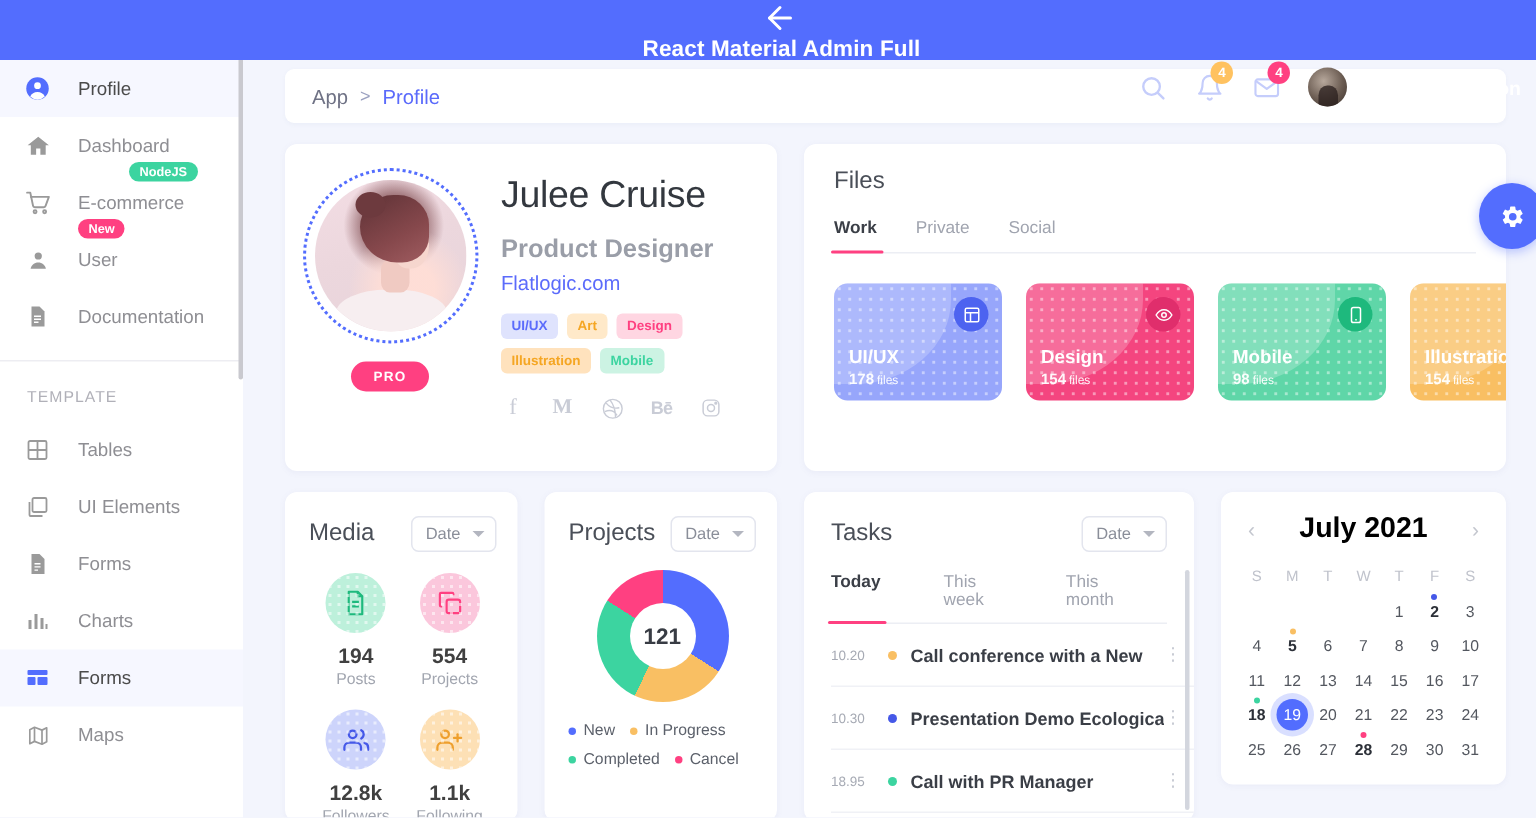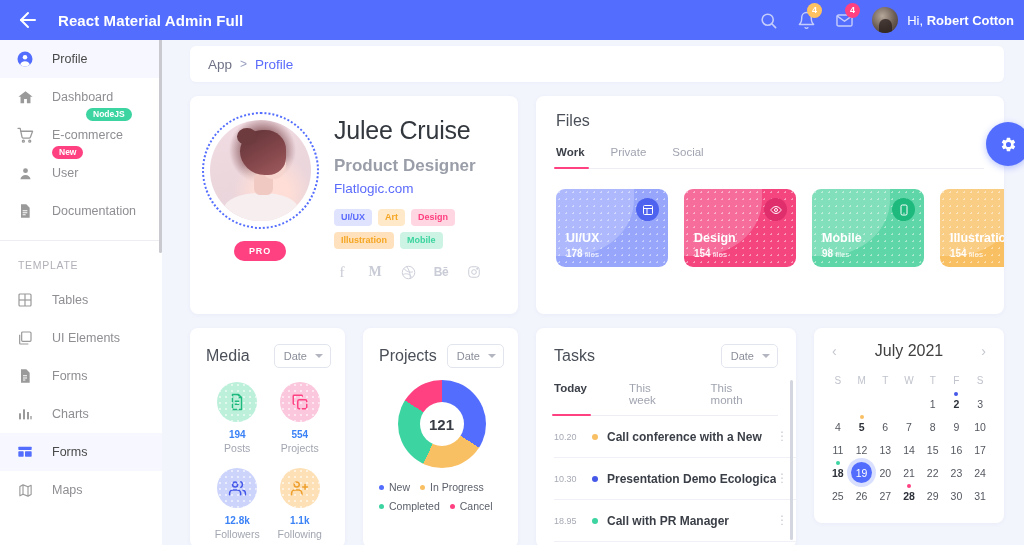--- a/index.html
+++ b/index.html
@@ -8,20 +8,21 @@
     font-family: "Liberation Sans", sans-serif;
     background: #f3f5fd;
   }
   body { position: relative; }
 
   
   .topbar {
     position: absolute; left: 0; top: 0; width: 1024px; height: 40px;
     background: #536dfe; display: flex; align-items: center;
     z-index: 40;
+    flex-direction: column;
   }
   .back-icon {
     width: 24px; height: 24px; margin-left: 16px; position: relative;
     cursor: pointer; flex: 0 0 auto;
   }
   .back-icon svg { display: block; }
   .app-title {
     color: #fff; font-size: 15px; font-weight: bold; margin-left: 18px;
     letter-spacing: .1px; white-space: nowrap;
   }
@@ -231,21 +232,21 @@
   .media-cell { width: 50%; display: flex; flex-direction: column; align-items: center; margin-bottom: 14px; }
   .media-circle {
     width: 40px; height: 40px; border-radius: 50%; display: flex;
     align-items: center; justify-content: center; position: relative; overflow: hidden;
   }
   .media-circle .sp {
     position: absolute; inset: 0;
     background-image: radial-gradient(rgba(255,255,255,.55) 1px, transparent 1px);
     background-size: 6px 6px;
   }
-  .media-num { font-size: 10px; font-weight: bold; color: #3b82f6; margin-top: 7px; }
+  .media-num { font-size: 14px; font-weight: bold; color: #404040; margin-top: 7px; }
   .media-lbl { font-size: 10.5px; color: #a2a6b0; margin-top: 2px; }
 
   .donut-wrap { display: flex; justify-content: center; margin-top: 12px; }
   .donut { width: 88px; height: 88px; position: relative; }
   .donut-hole {
     position: absolute; left: 22px; top: 22px; width: 44px; height: 44px;
     border-radius: 50%; background: #fff; display: flex; align-items: center;
     justify-content: center; font-size: 15px; font-weight: bold; color: #383c44;
   }
   .legend { margin-top: 13px; display: flex; flex-wrap: wrap; }
@@ -268,21 +269,21 @@
   .task-text { font-size: 12px; color: #3a3e46; font-weight: bold; white-space: nowrap; overflow: hidden; }
   .task-menu { margin-left: auto; color: #c6c9d2; font-size: 12px; letter-spacing: 0; cursor: pointer; line-height: .6; }
   .task-scroll {
     position: absolute; right: 3px; top: 52px; width: 3px; height: 160px;
     background: #d3d6de; border-radius: 2px;
   }
 
   .cal-card { width: 190px; height: 195px; padding: 14px 12px 0 12px; }
   .cal-head { display: flex; align-items: center; justify-content: space-between; padding: 0 6px; }
   .cal-arrow { color: #c3c6ce; font-size: 14px; cursor: pointer; user-select: none; }
-  .cal-title { font-size: 16px; font-weight: normal; color: #404040; }
+  .cal-title { font-size: 19px; font-weight: bold; color: #000000; }
   .cal-grid { display: grid; grid-template-columns: repeat(7, 1fr); margin-top: 10px; row-gap: 2px; }
   .cal-dow { font-size: 10px; color: #c0c3cc; text-align: center; padding: 5px 0; }
   .cal-day {
     font-size: 10.5px; color: #53575f; text-align: center; height: 21px;
     display: flex; align-items: center; justify-content: center; position: relative;
     cursor: pointer;
   }
   .cal-day.mark { font-weight: bold; color: #2c3038; }
   .cal-day .cdot {
     position: absolute; top: -1px; left: 50%; transform: translateX(-50%);

